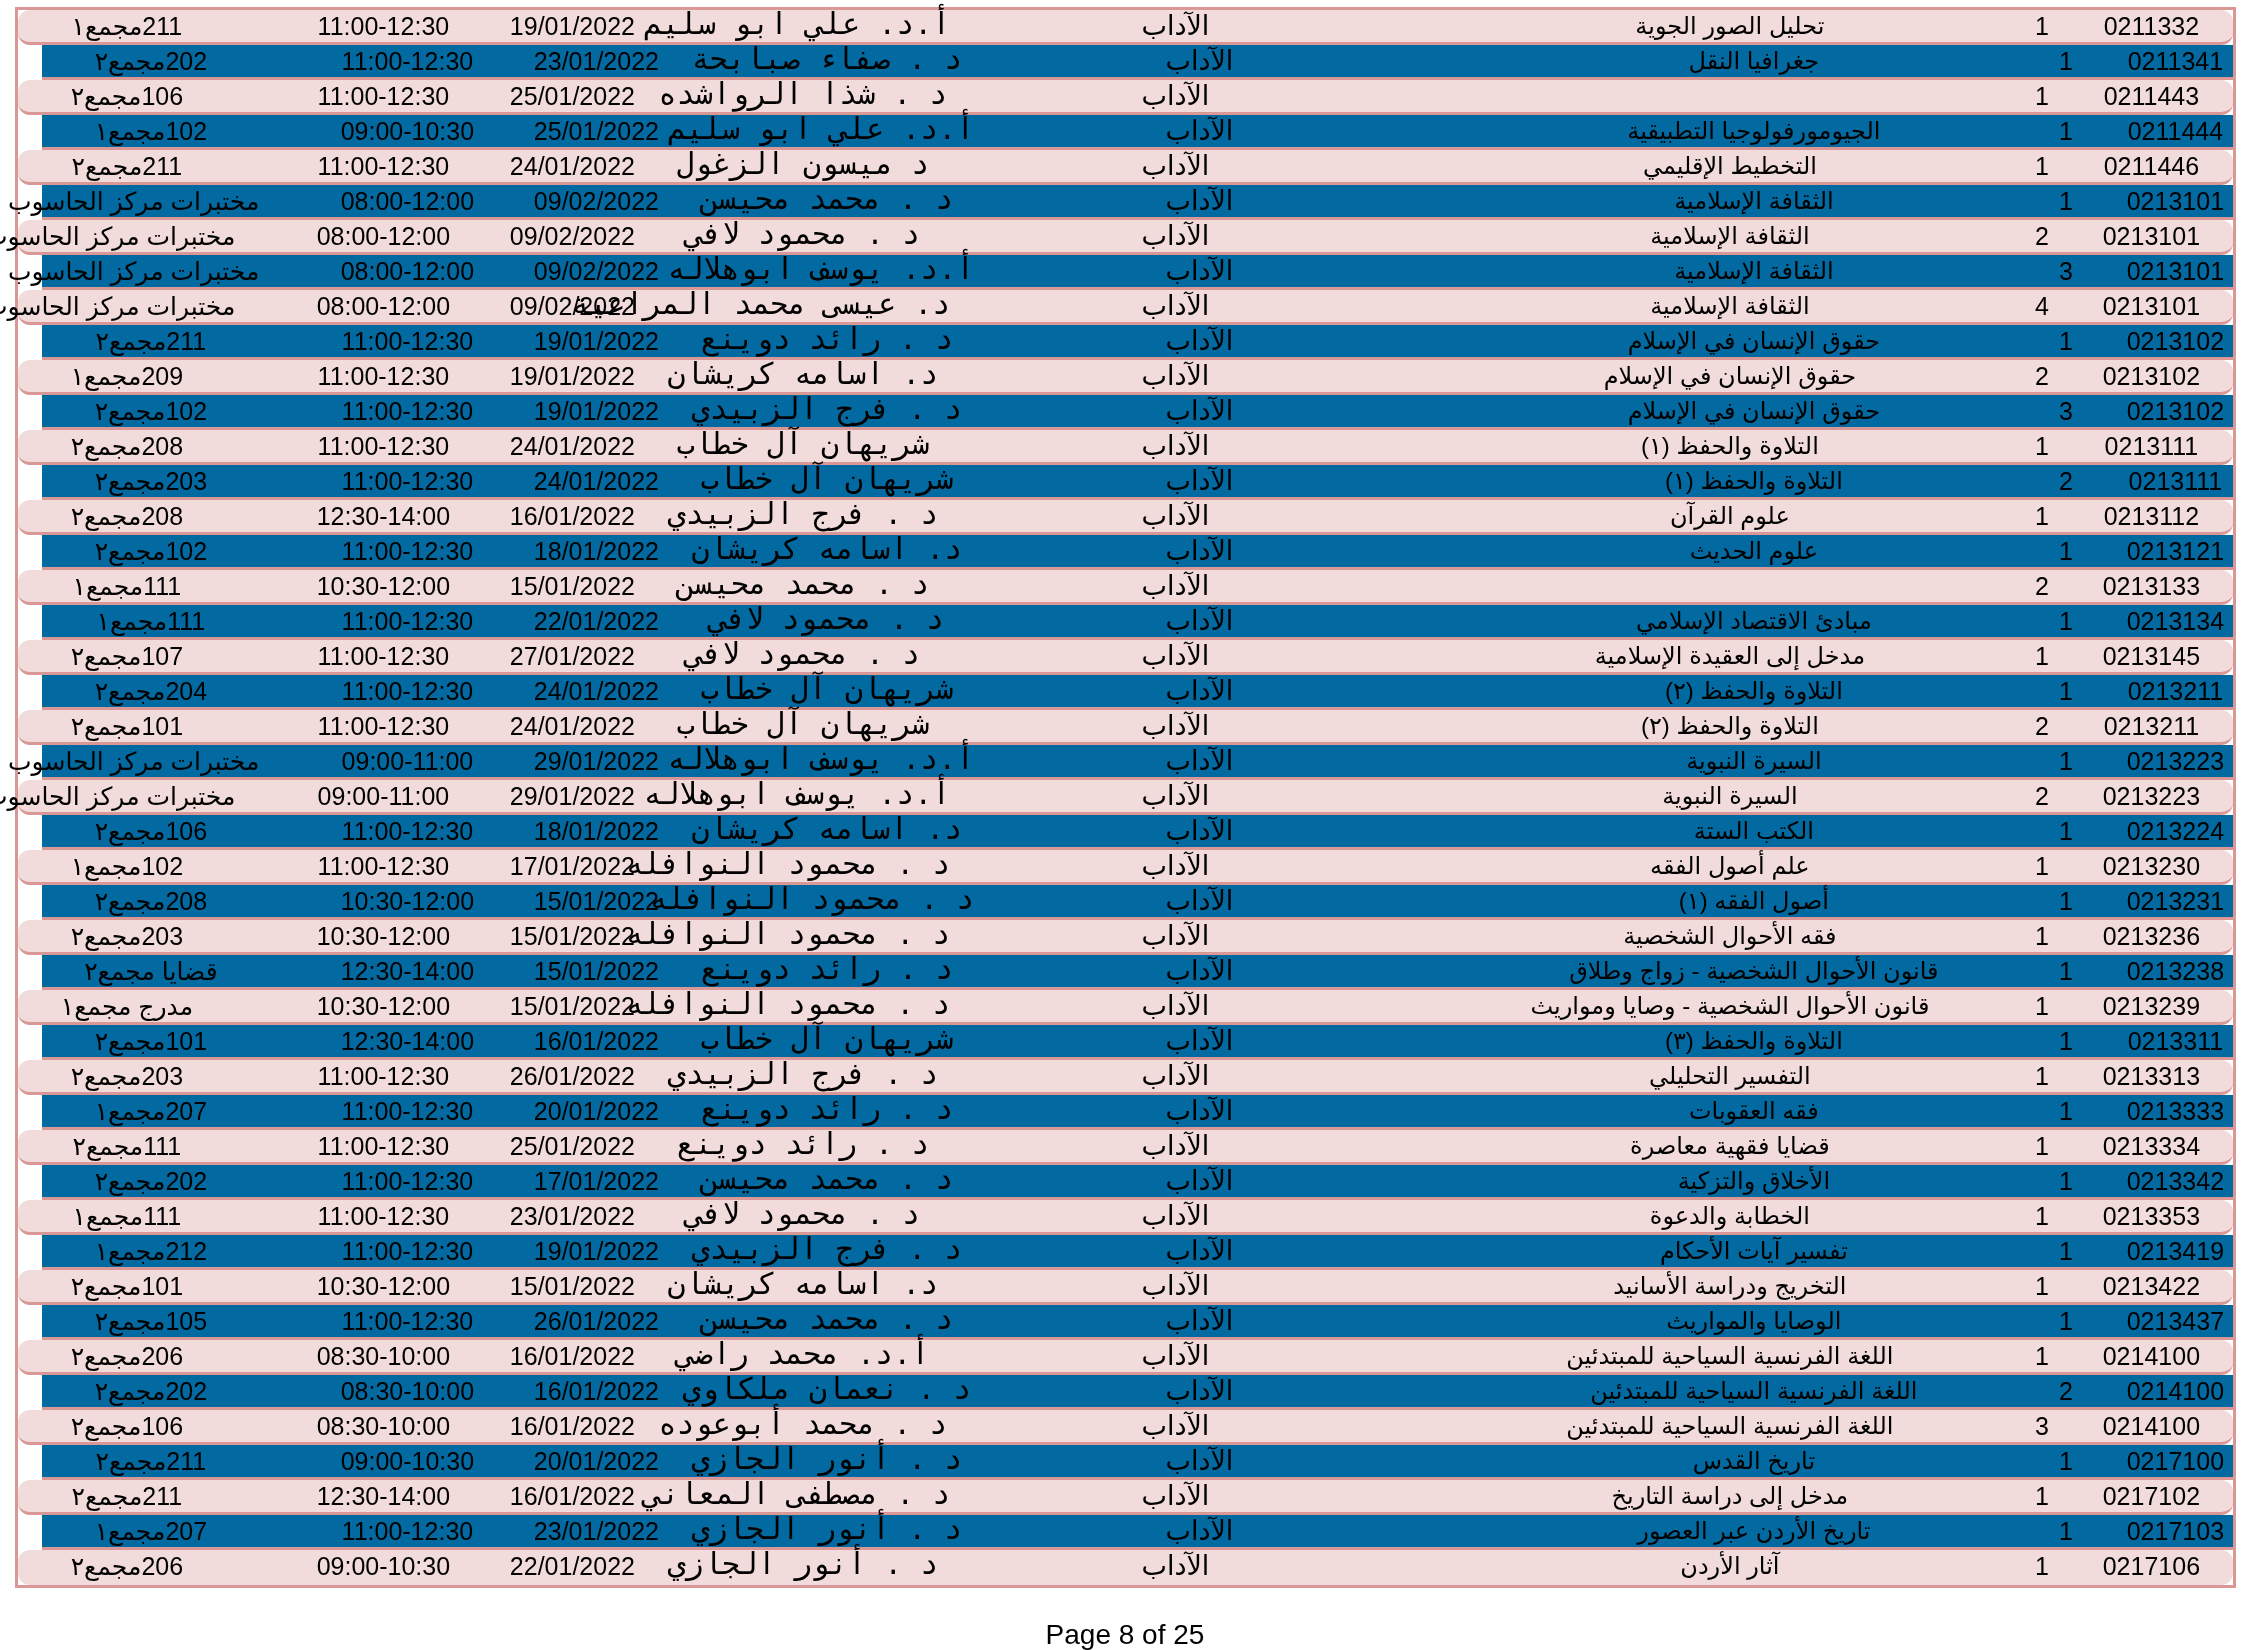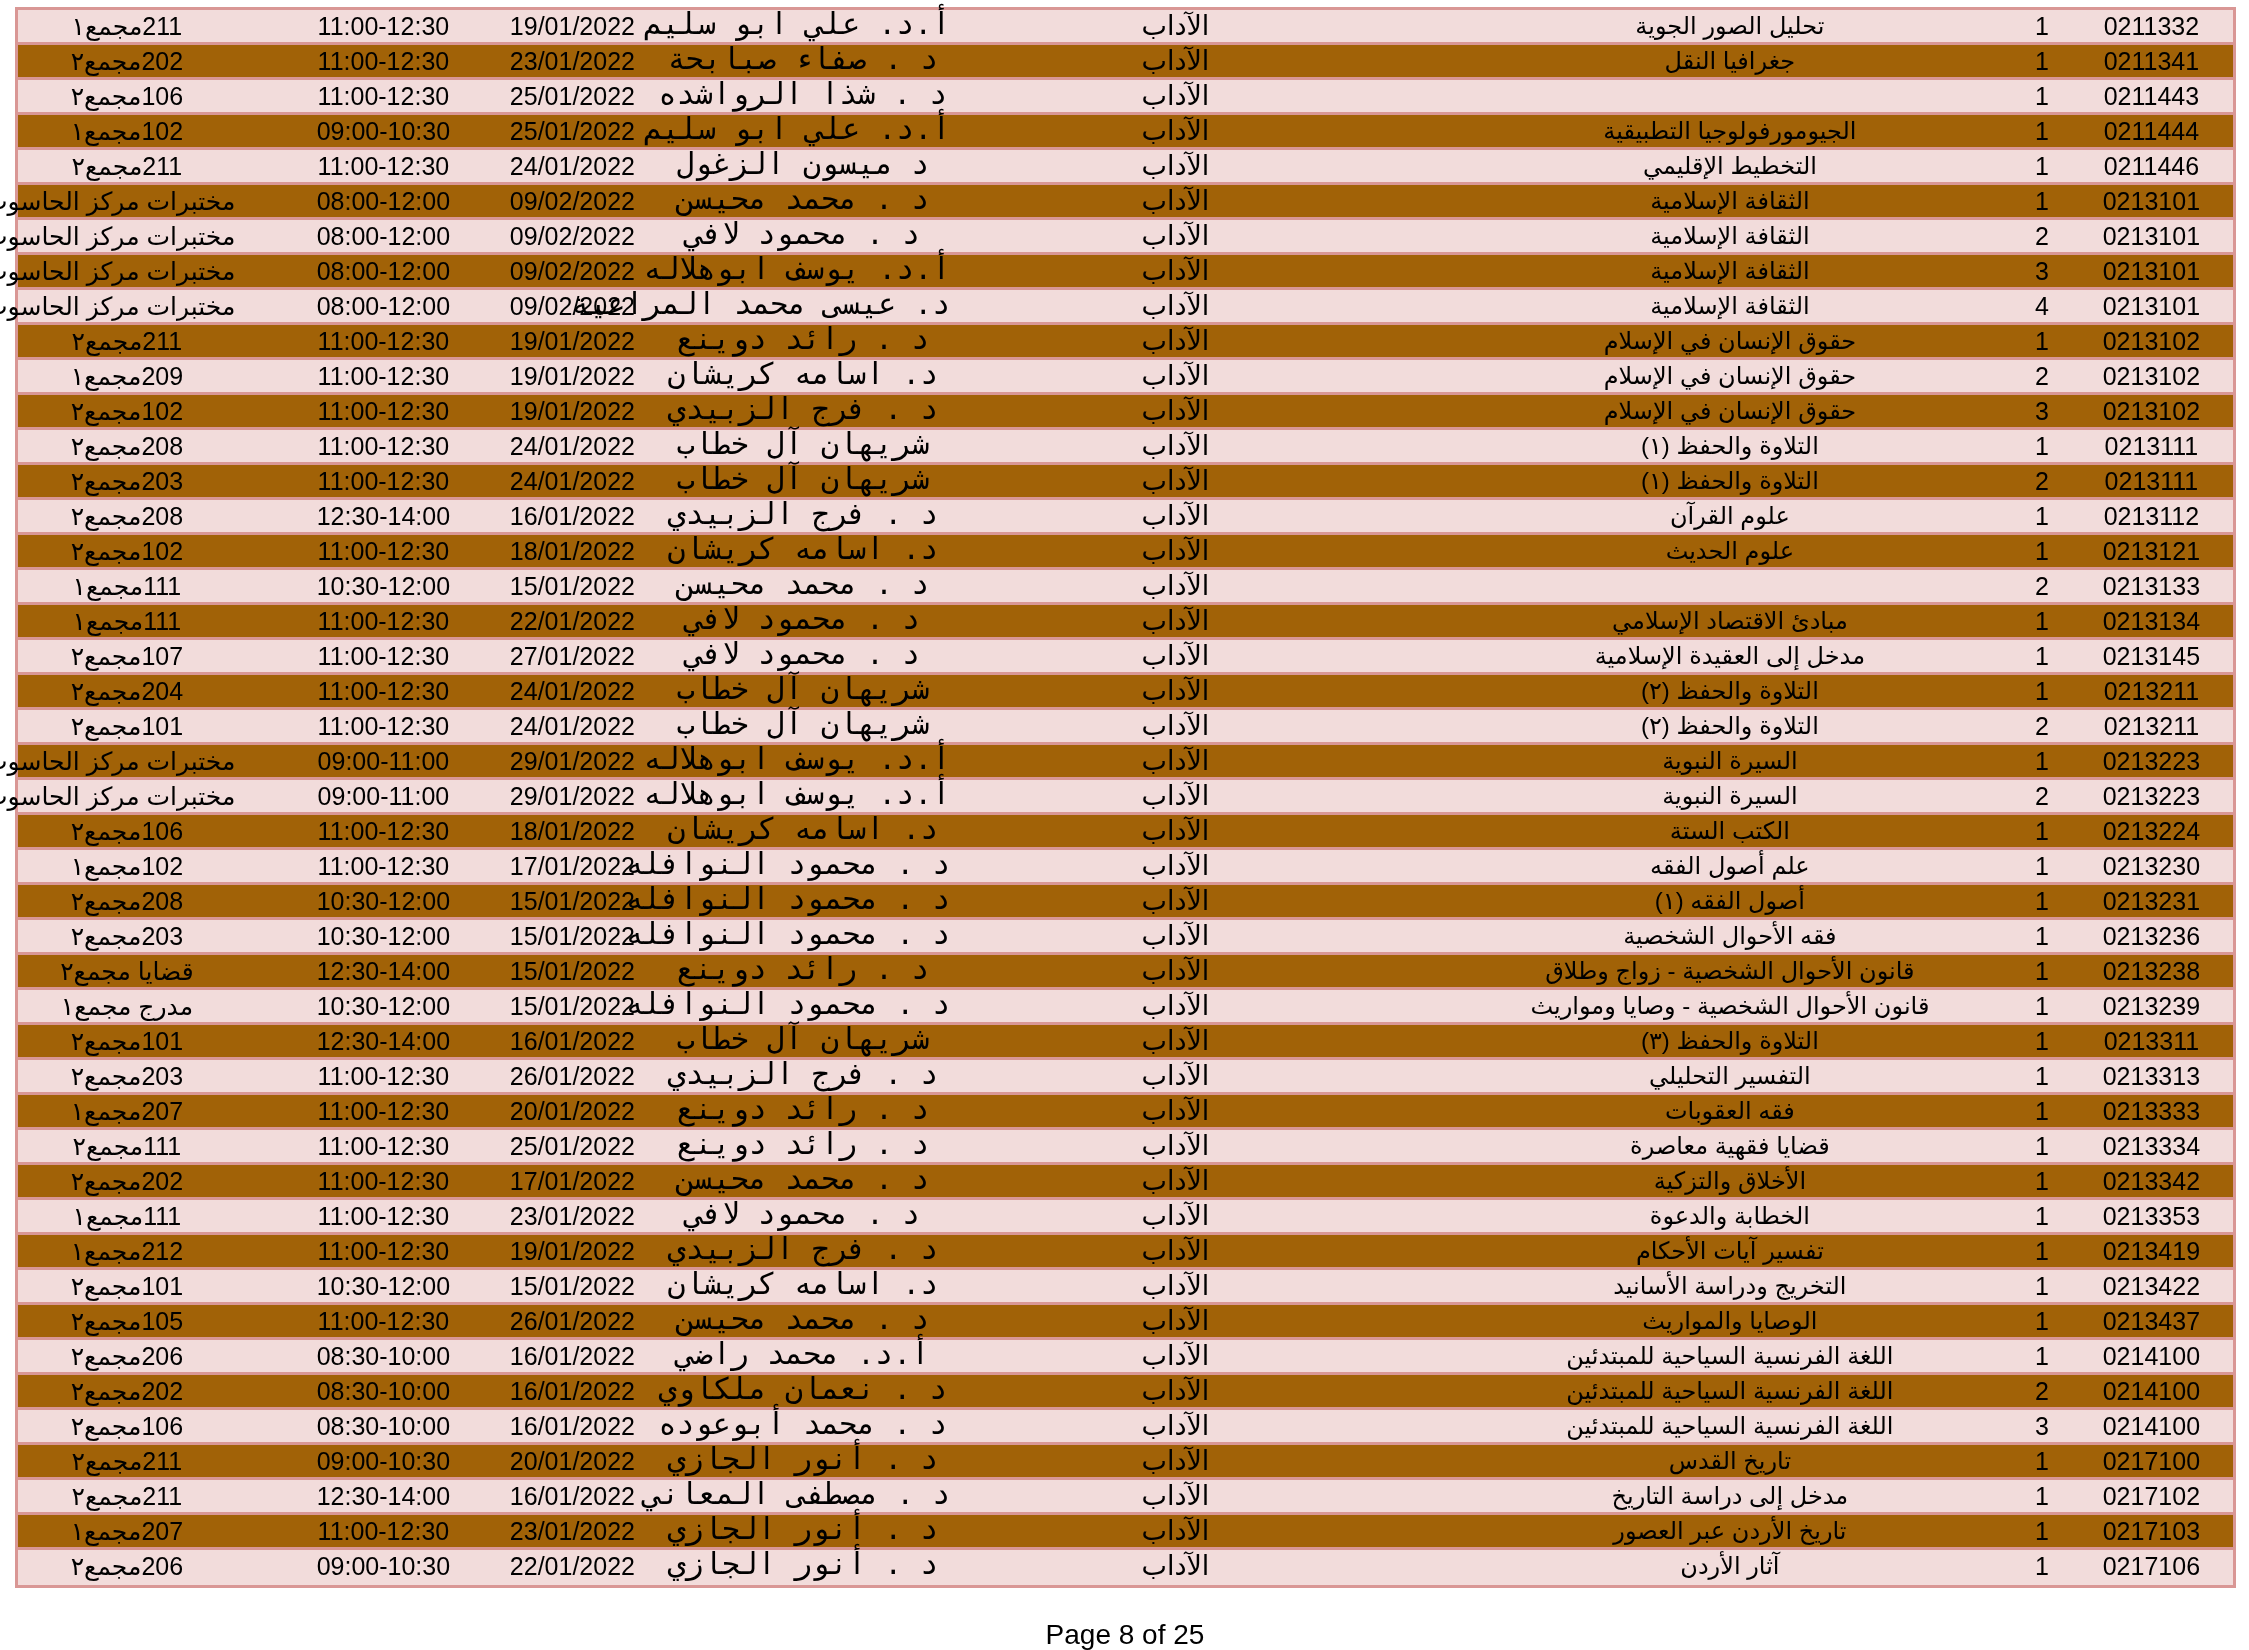--- a/index.html
+++ b/index.html
@@ -13,22 +13,22 @@
       border-left: 3.5px solid #d99795; border-right: 3.5px solid #d99795;
       border-top: 3.5px solid #d99795; border-bottom: 3.5px solid #d99795;
       box-sizing: border-box;
     }
     .row {
       position: relative; height: 35px; box-sizing: border-box;
       border-bottom: 3.5px solid #d99795;
       font-size: 25px; line-height: 32px; white-space: nowrap;
     }
     .row:last-child { border-bottom: none; }
-    .row.odd { background: #f2dcdb; }
-    .row.even { background: #a16207; }
+    .row.odd { background: #f2dcdb; border-radius: 12px; }
+    .row.even { background: #0369a1; margin-left: 24px; }
     .cell { position: absolute; top: 0; height: 32px; text-align: center; }
     .c-room  { left: 0px;    width: 217px; direction: rtl; }
     .c-time  { left: 260px;  width: 210px; }
     .c-date  { left: 449px;  width: 210px; }
     .c-inst  { left: 637px;  width: 295px; direction: rtl; font-size: 30px; font-family: Liberation Mono, monospace; }
     .c-fac   { left: 1080px; width: 154px; direction: rtl; font-size: 27px; }
     .c-course{ left: 1438px; width: 547px; direction: rtl; font-size: 24px; }
     .c-sec   { left: 1999px; width: 49px; }
     .c-code  { left: 2063px; width: 140px; }
     .footer {

